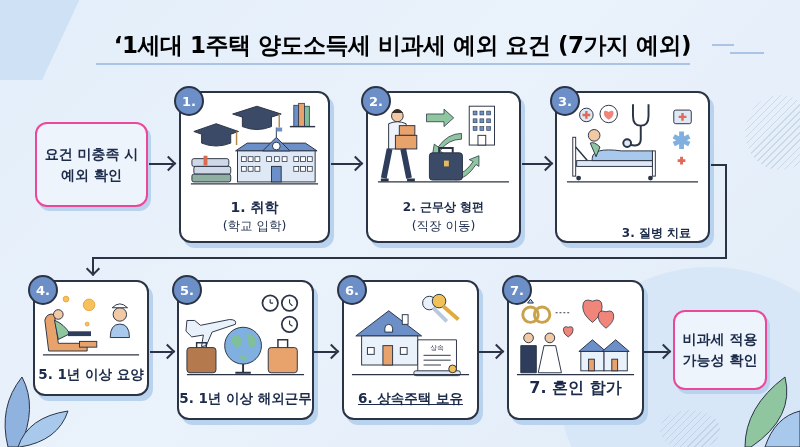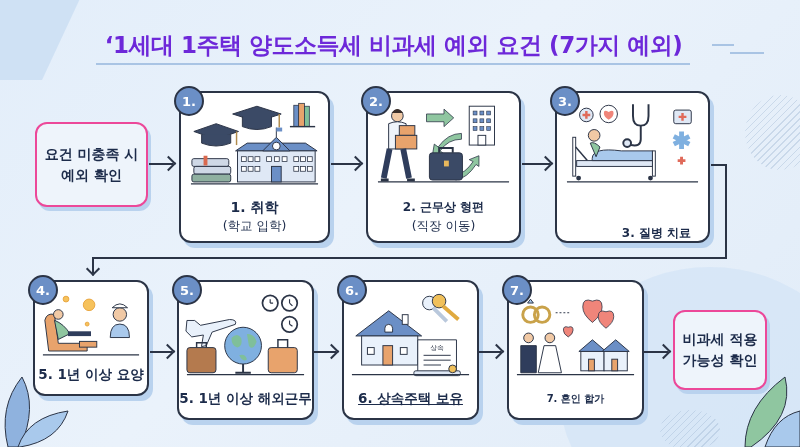--- a/index.html
+++ b/index.html
@@ -8,22 +8,22 @@
     font-family: "DejaVu Sans", "Liberation Sans", sans-serif;
     background: linear-gradient(135deg, #e3eefa 0%, #eaf2fb 45%, #e1ecf8 100%);
     position: relative;
     color: #1f2d44;
   }
   .bg-shape1 { position:absolute; left:-40px; top:-40px; width:110px; height:120px; background:#c9ddf3; transform: skewX(-25deg); opacity:.8; }
   .bg-shape2 { position:absolute; right:-60px; bottom:-80px; width:300px; height:260px; border-radius:50%; background:#d3e4f6; opacity:.7; }
   .bg-hatch { position:absolute; background: repeating-linear-gradient(135deg, rgba(150,175,205,.35) 0 1px, transparent 1px 5px); border-radius:50%; }
   .title {
     position:absolute; left:96px; top:30px; width:595px;
-    font-size:23px; font-weight:bold; color:#6d28d9; letter-spacing:-0.5px;
-    white-space:nowrap; text-align:center;
+    font-size:23px; font-weight:bold; color:#000000; letter-spacing:-0.5px;
+    white-space:nowrap; text-align:right;
   }
   .title-underline { position:absolute; left:96px; top:63px; width:594px; height:2px; background:#a9c4e4; }
   .title-dash1 { position:absolute; left:712px; top:44px; width:22px; height:2px; background:#a9c4e4; }
   .title-dash2 { position:absolute; left:730px; top:52px; width:34px; height:2px; background:#a9c4e4; }
 
   .card {
     position:absolute; background:#fff; border:2px solid #2b3446; border-radius:12px;
     box-shadow: 4px 5px 0 #b9d2ee;
   }
   .badge {
@@ -357,21 +357,21 @@
         <polygon points="66,62 80,50 94,62" fill="#6b8fc6" stroke="#2b3446"></polygon>
         <rect x="68" y="62" width="24" height="20" fill="#e9f1fb" stroke="#2b3446"></rect>
         <rect x="76" y="70" width="6" height="12" fill="#e8a36c" stroke="#2b3446"></rect>
         <polygon points="90,62 104,50 118,62" fill="#6b8fc6" stroke="#2b3446"></polygon>
         <rect x="92" y="62" width="24" height="20" fill="#e9f1fb" stroke="#2b3446"></rect>
         <rect x="100" y="70" width="6" height="12" fill="#e8a36c" stroke="#2b3446"></rect>
       </g>
       <line x1="2" y1="86" x2="123" y2="86" stroke="#2b3446" stroke-width="1.3"></line>
     </svg>
   </div>
-  <div class="card-label" style="top:110px; font-size:10px;">7. 혼인 합가</div>
+  <div class="card-label" style="top:96px; font-size:16px;">7. 혼인 합가</div>
 </div>
 
 <div class="arrow" style="left:644px; top:351px; width:24px;"></div>
 
 <div class="plain-box" style="left:673px; top:310px; width:94px; height:80px;">
   <span>비과세 적용</span>
   <span>가능성 확인</span>
 </div>
 
 <svg class="leaf" style="left:0; top:370px; width:70px; height:77px;" viewBox="0 0 70 77">

